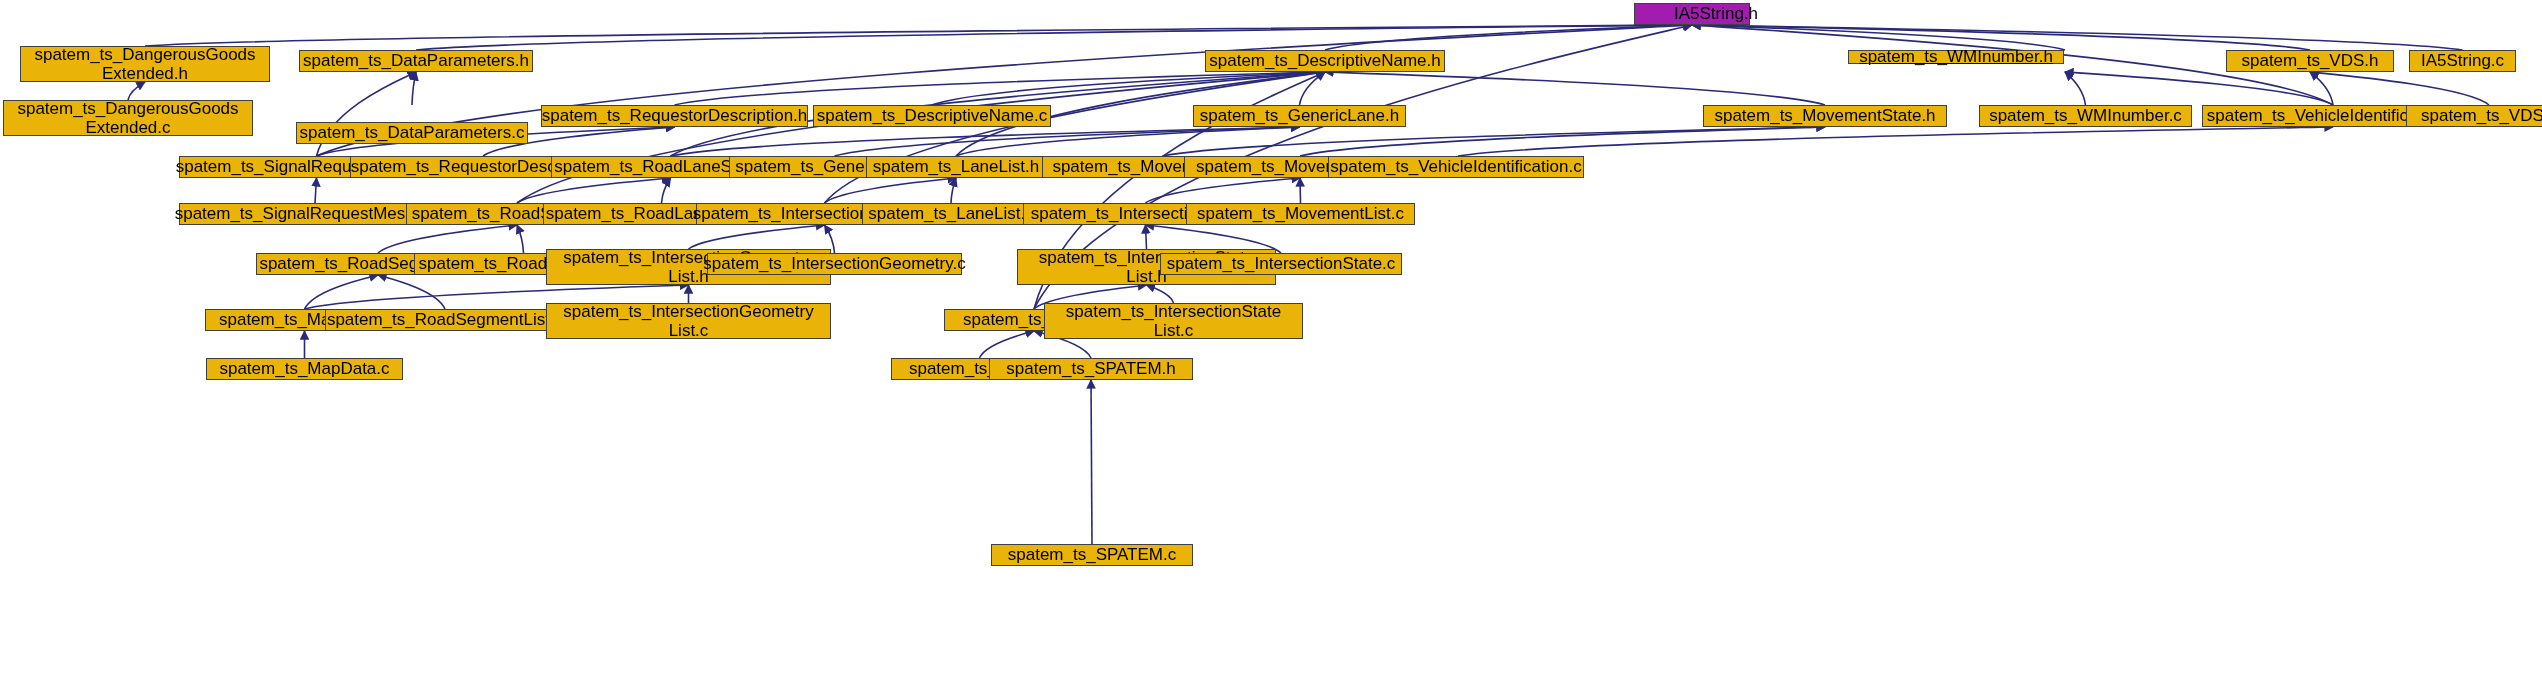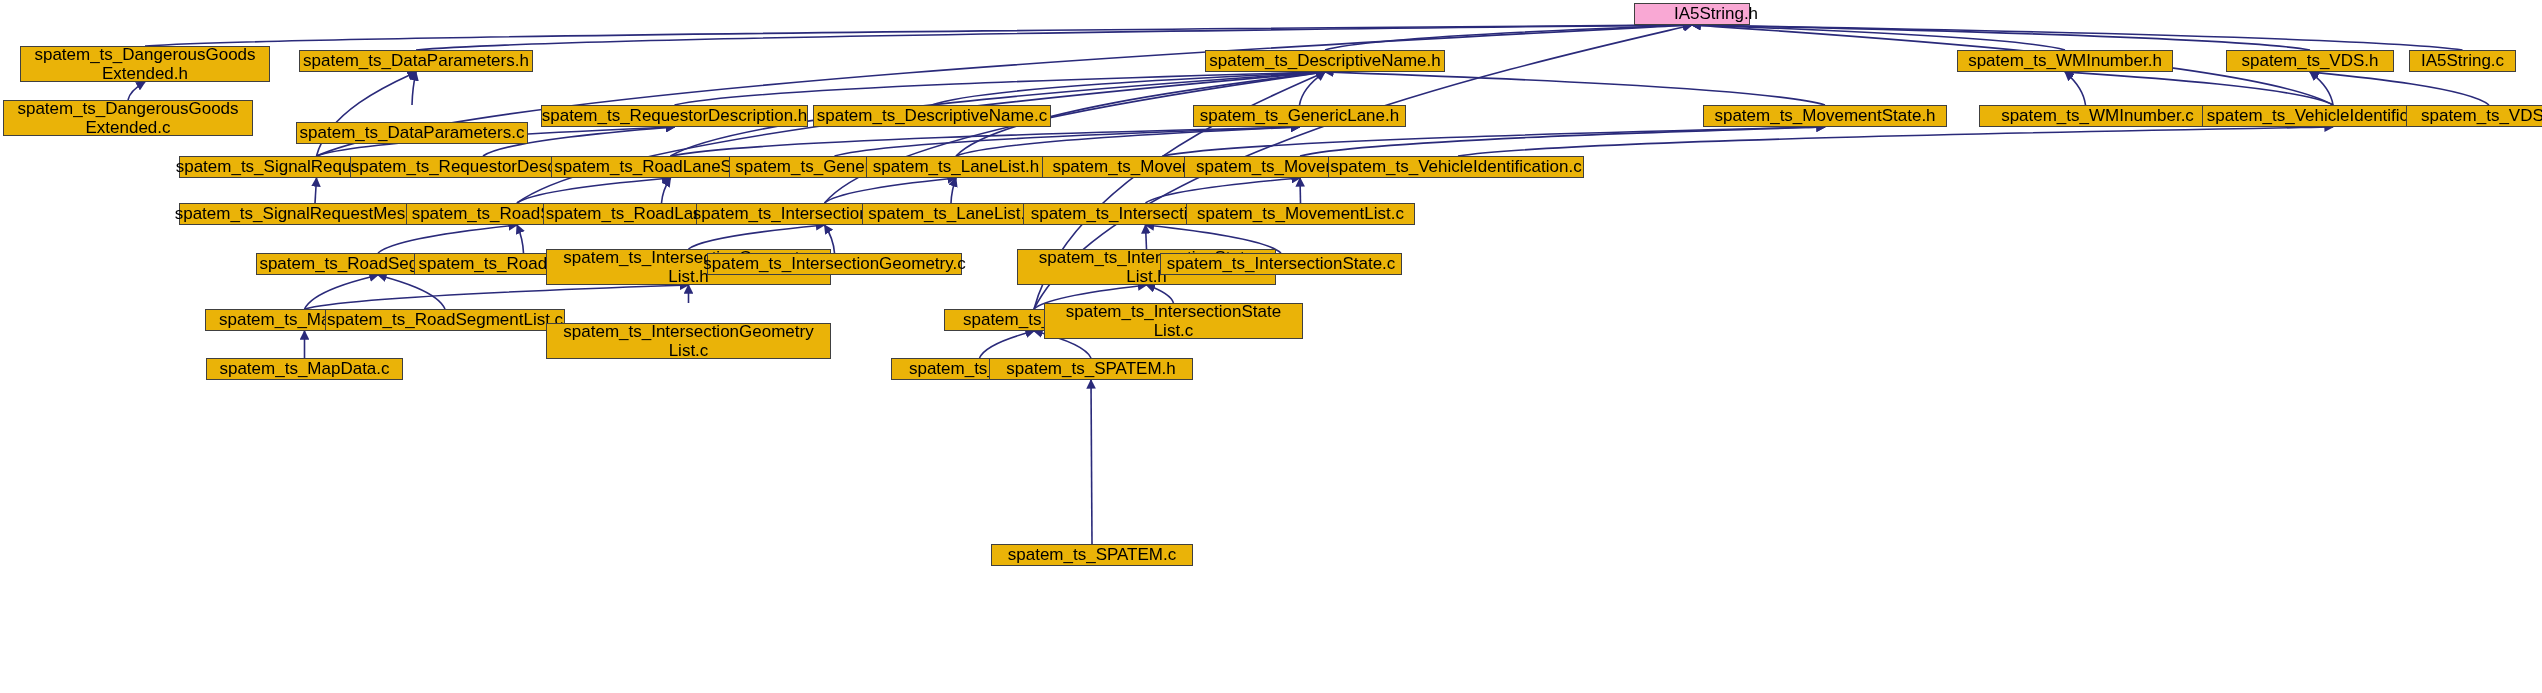--- a/index.html
+++ b/index.html
@@ -22,21 +22,21 @@
     line-height:20px;
     display:flex;
     align-items:center;
     justify-content:center;
     text-align:center;
     white-space:pre-line;
     z-index:5;
     letter-spacing:0px;
   }
   .node.root{
-    background:#f9a8d4;
+    background:#a21caf;
     border:1px solid #404040;
     padding-left:48px;
   }
   .node.two{line-height:19px;}
 </style>
 </head>
 <body>
 
 <div id="graph">
   <svg id="edges" xmlns="http://www.w3.org/2000/svg">
@@ -101,31 +101,31 @@
       <path d="M 979.5 358 C 986.04 343.15, 1022.01 334.24, 1034 331" fill="none" stroke="#2a2a7a" stroke-width="1.6" marker-end="url(#arrow)"></path>
       <path d="M 1091 358 C 1084.16 343.15, 1046.54 334.24, 1034 331" fill="none" stroke="#2a2a7a" stroke-width="1.6" marker-end="url(#arrow)"></path>
       <path d="M 1092 544 L 1091 380" fill="none" stroke="#2a2a7a" stroke-width="1.6" marker-end="url(#arrow)"></path>
     </svg>
   <div id="nodes-layer">
       <div class="node root" style="left: 1634px; top: 3px; width: 116px; height: 22px;">IA5String.h</div>
       <div class="node two" style="left: 20px; top: 46px; width: 250px; height: 36px;">spatem_ts_DangerousGoods
 Extended.h</div>
       <div class="node" style="left: 299px; top: 50px; width: 234px; height: 22px;">spatem_ts_DataParameters.h</div>
       <div class="node" style="left: 1205px; top: 50px; width: 240px; height: 22px;">spatem_ts_DescriptiveName.h</div>
-      <div class="node" style="left: 1957px; top: 50px; width: 216px; height: 22px;">spatem_ts_WMInumber.h</div>
+      <div class="node" style="left: 1848px; top: 50px; width: 216px; height: 14px; text-decoration: underline;">spatem_ts_WMInumber.h</div>
       <div class="node" style="left: 2226px; top: 50px; width: 168px; height: 22px;">spatem_ts_VDS.h</div>
       <div class="node" style="left: 2409px; top: 50px; width: 107px; height: 22px;">IA5String.c</div>
       <div class="node two" style="left: 3px; top: 100px; width: 250px; height: 36px;">spatem_ts_DangerousGoods
 Extended.c</div>
       <div class="node" style="left: 296px; top: 122px; width: 232px; height: 22px;">spatem_ts_DataParameters.c</div>
       <div class="node" style="left: 541px; top: 105px; width: 267px; height: 22px;">spatem_ts_RequestorDescription.h</div>
       <div class="node" style="left: 813px; top: 105px; width: 238px; height: 22px;">spatem_ts_DescriptiveName.c</div>
       <div class="node" style="left: 1193px; top: 105px; width: 213px; height: 22px;">spatem_ts_GenericLane.h</div>
       <div class="node" style="left: 1703px; top: 105px; width: 244px; height: 22px;">spatem_ts_MovementState.h</div>
-      <div class="node" style="left: 1979px; top: 105px; width: 237px; height: 22px;">spatem_ts_WMInumber.c</div>
+      <div class="node" style="left: 1979px; top: 105px; width: 213px; height: 22px;">spatem_ts_WMInumber.c</div>
       <div class="node" style="left: 2202px; top: 105px; width: 262px; height: 22px;">spatem_ts_VehicleIdentification.h</div>
       <div class="node" style="left: 2406px; top: 105px; width: 166px; height: 22px;">spatem_ts_VDS.c</div>
       <div class="node" style="left: 179px; top: 156px; width: 275px; height: 22px;">spatem_ts_SignalRequestMessage.h</div>
       <div class="node" style="left: 350px; top: 156px; width: 266px; height: 22px;">spatem_ts_RequestorDescription.c</div>
       <div class="node" style="left: 551px; top: 156px; width: 239px; height: 22px;">spatem_ts_RoadLaneSetList.h</div>
       <div class="node" style="left: 729px; top: 156px; width: 211px; height: 22px;">spatem_ts_GenericLane.c</div>
       <div class="node" style="left: 866px; top: 156px; width: 180px; height: 22px;">spatem_ts_LaneList.h</div>
       <div class="node" style="left: 1042px; top: 156px; width: 241px; height: 22px;">spatem_ts_MovementState.c</div>
       <div class="node" style="left: 1184px; top: 156px; width: 232px; height: 22px;">spatem_ts_MovementList.h</div>
       <div class="node" style="left: 1328px; top: 156px; width: 256px; height: 22px;">spatem_ts_VehicleIdentification.c</div>
@@ -139,21 +139,21 @@
       <div class="node" style="left: 256px; top: 253px; width: 244px; height: 22px;">spatem_ts_RoadSegmentList.h</div>
       <div class="node" style="left: 414px; top: 253px; width: 219px; height: 22px;">spatem_ts_RoadSegment.c</div>
       <div class="node two" style="left: 546px; top: 249px; width: 285px; height: 36px;">spatem_ts_IntersectionGeometry
 List.h</div>
       <div class="node" style="left: 707px; top: 253px; width: 255px; height: 22px;">spatem_ts_IntersectionGeometry.c</div>
       <div class="node two" style="left: 1017px; top: 249px; width: 259px; height: 36px;">spatem_ts_IntersectionState
 List.h</div>
       <div class="node" style="left: 1160px; top: 253px; width: 242px; height: 22px;">spatem_ts_IntersectionState.c</div>
       <div class="node" style="left: 205px; top: 309px; width: 199px; height: 22px;">spatem_ts_MapData.h</div>
       <div class="node" style="left: 325px; top: 309px; width: 240px; height: 22px;">spatem_ts_RoadSegmentList.c</div>
-      <div class="node two" style="left: 546px; top: 303px; width: 285px; height: 36px; margin-top: 20px;">spatem_ts_IntersectionGeometry
+      <div class="node two" style="left: 546px; top: 303px; width: 285px; height: 36px;">spatem_ts_IntersectionGeometry
 List.c</div>
       <div class="node" style="left: 944px; top: 309px; width: 180px; height: 22px;">spatem_ts_SPAT.h</div>
       <div class="node two" style="left: 1044px; top: 303px; width: 259px; height: 36px;">spatem_ts_IntersectionState
 List.c</div>
       <div class="node" style="left: 206px; top: 358px; width: 197px; height: 22px;">spatem_ts_MapData.c</div>
       <div class="node" style="left: 891px; top: 358px; width: 177px; height: 22px;">spatem_ts_SPAT.c</div>
       <div class="node" style="left: 989px; top: 358px; width: 204px; height: 22px;">spatem_ts_SPATEM.h</div>
       <div class="node" style="left: 991px; top: 544px; width: 202px; height: 22px;">spatem_ts_SPATEM.c</div>
     </div>
 </div>

